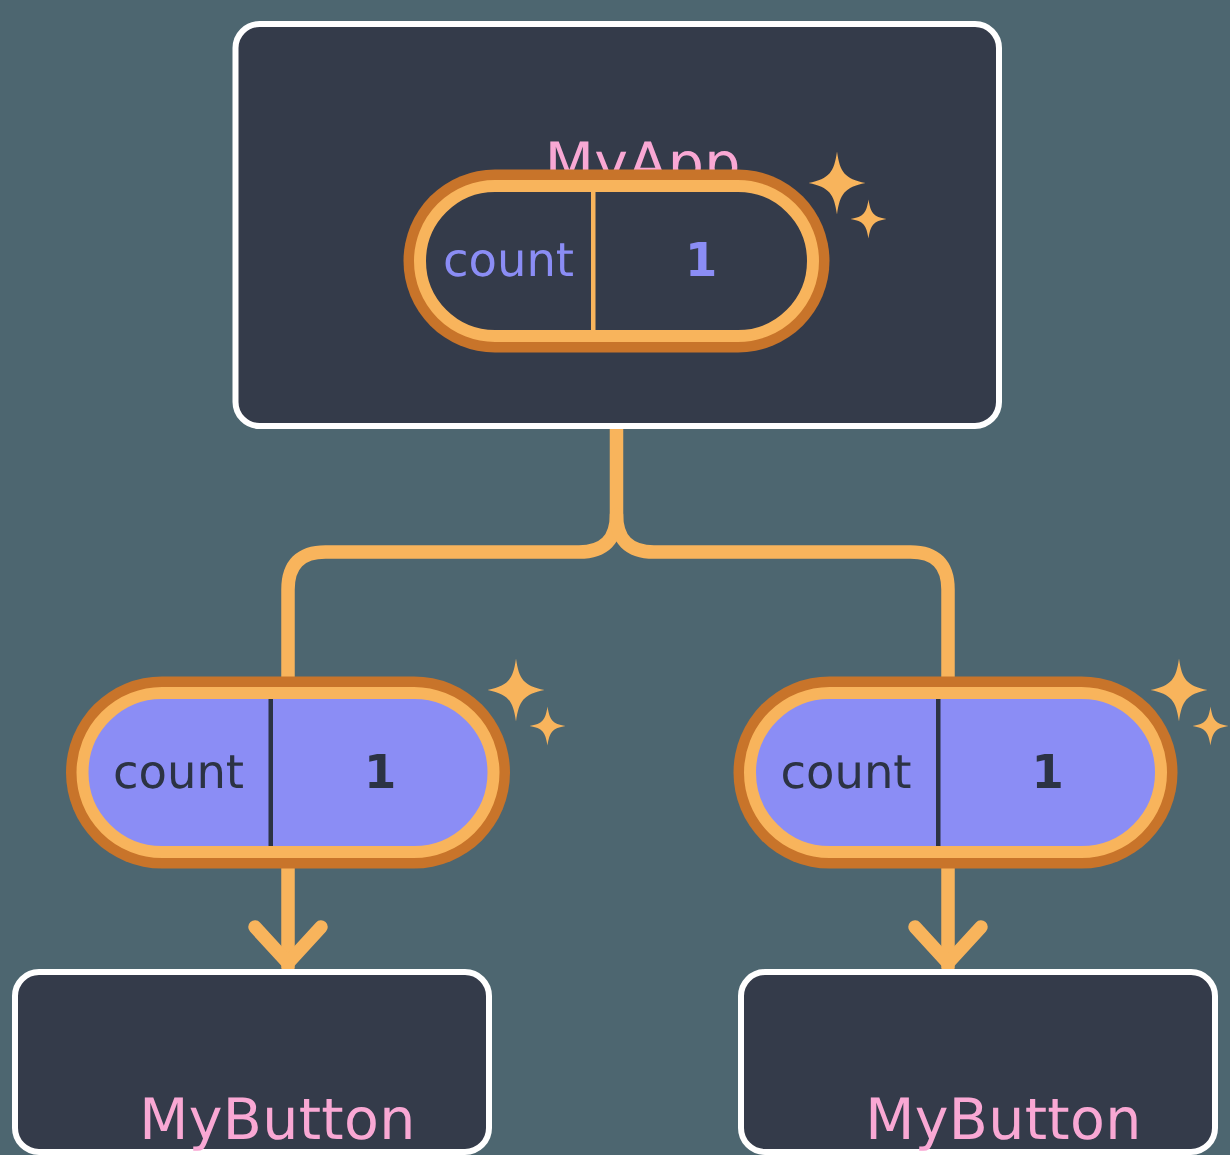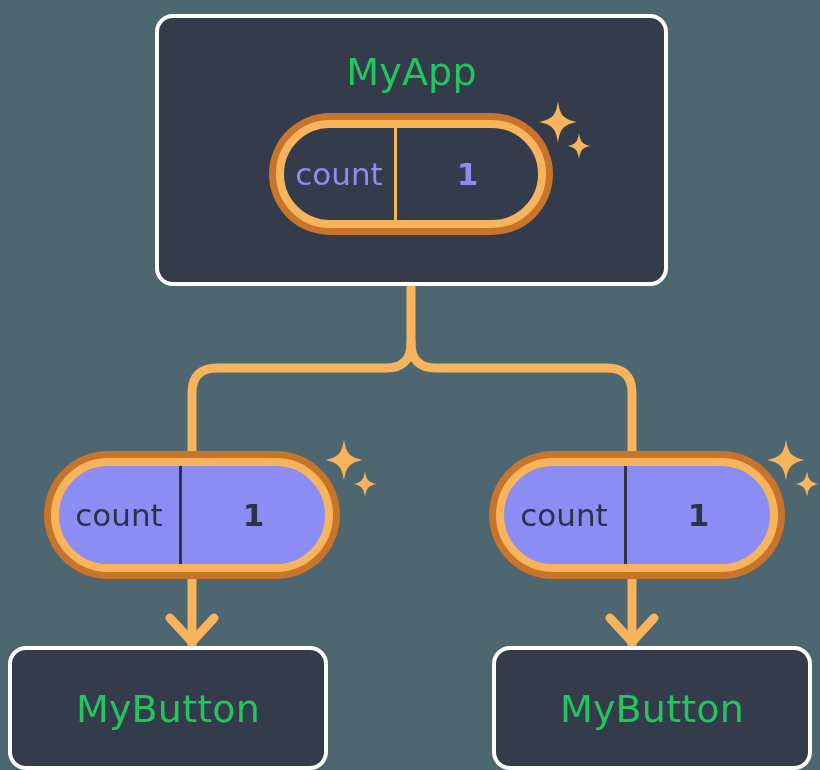--- a/index.html
+++ b/index.html
@@ -27,28 +27,29 @@
   
   .component-box {
     position: absolute;
     background: #343b4a;
     border: 4px solid #ffffff;
     border-radius: 18px;
     box-sizing: border-box;
   }
   .component-title {
     position: absolute;
-    left: 0;
+    left: 17px;
     width: 100%;
     text-align: center;
-    color: #22c55e;
+    color: #f9a8d4;
     font-size: 38px;
     font-weight: 400;
     letter-spacing: 0.2px;
     white-space: nowrap;
+    margin-top: 37px;
   }
 
   #box-myapp { left: 155px; top: 14px; width: 513px; height: 272px; }
   #box-myapp .component-title { top: 32px; font-size: 38px; }
 
   #box-mybutton-left  { left: 8px;   top: 646px; width: 320px; height: 124px; }
   #box-mybutton-right { left: 492px; top: 646px; width: 320px; height: 124px; }
   #box-mybutton-left .component-title,
   #box-mybutton-right .component-title { top: 37px; font-size: 38px; }
 

